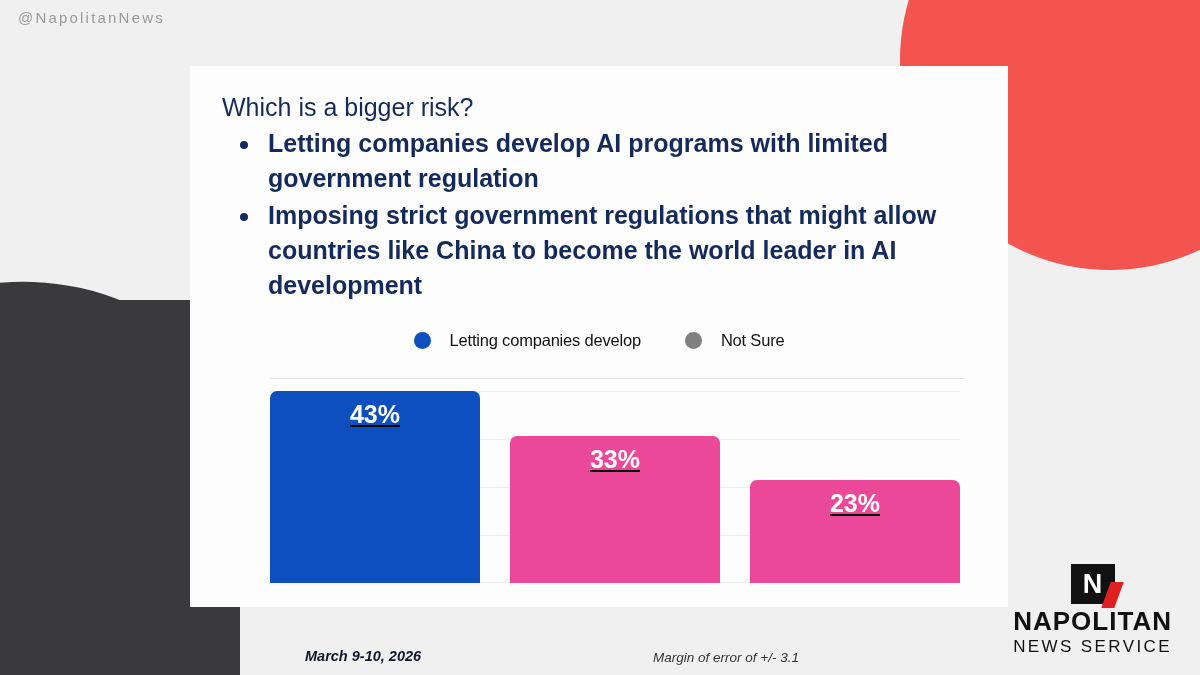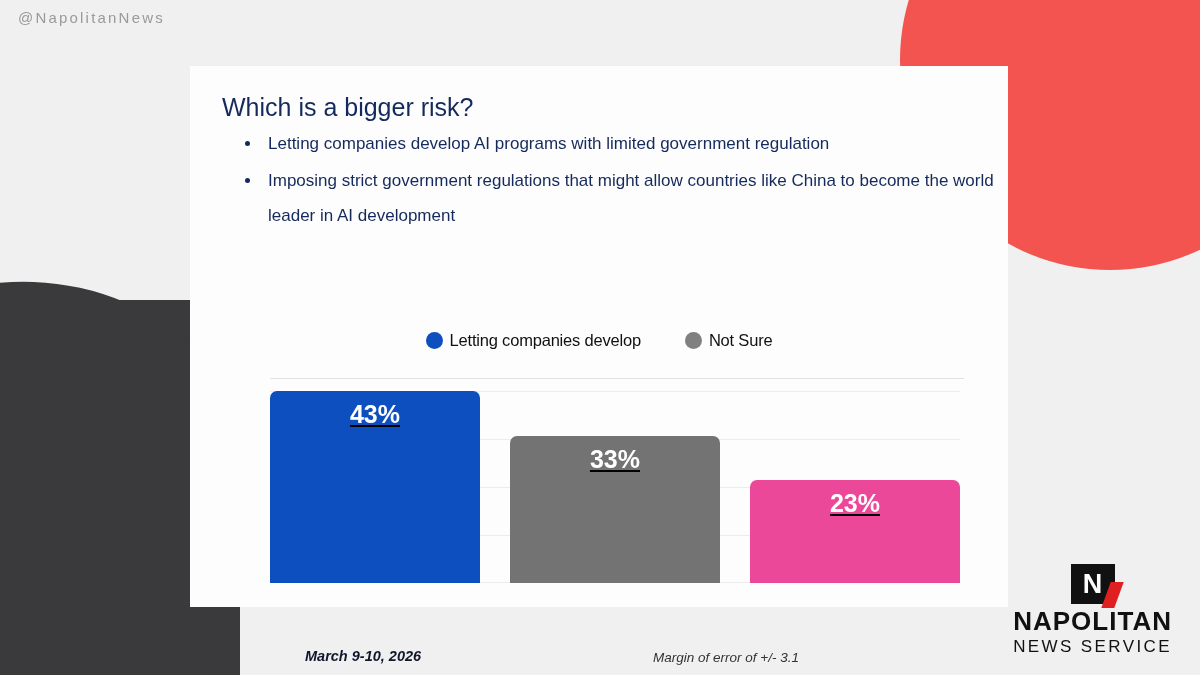--- a/index.html
+++ b/index.html
@@ -62,38 +62,38 @@
     color: #152a5c;
   }
   .bullets {
     position: absolute;
     left: 50px; top: 60px;
     width: 760px;
   }
   .bullets li {
     list-style: disc;
     margin-left: 22px;
-    font-size: 17px;
+    font-size: 25px;
     line-height: 35px;
-    font-weight: normal;
+    font-weight: bold;
     color: #152a5c;
     padding-left: 6px;
   }
   .bullets li + li { margin-top: 2px; }
 
   
   .legend {
     position: absolute;
     left: 0; right: 0; top: 265px;
     display: flex;
     justify-content: center;
     align-items: center;
     gap: 44px;
   }
-  .legend-item { display: flex; align-items: center; gap: 7px; }
+  .legend-item { display: flex; align-items: center; gap: 19px; }
   .legend-dot { width: 17px; height: 17px; border-radius: 50%; display: inline-block; }
   .legend-label { font-size: 16.5px; color: #111; letter-spacing: -0.2px; }
 
   .sep {
     position: absolute;
     left: 80px; right: 44px; top: 312px;
     height: 1px; background: #e2e2e2;
   }
 
   
@@ -219,21 +219,21 @@
         <div class="gridline" style="top:144px"></div>
         <div class="gridline" style="top:191px"></div>
       </div>
       <div class="bars">
         <div class="bar-wrap">
           <div class="bar" style="height:100%;background:#0d4fbf">
             <span>43%</span>
           </div>
         </div>
         <div class="bar-wrap">
-          <div class="bar" style="height:76.7%;background:#737373">
+          <div class="bar" style="height:76.7%;background:#ec4899">
             <span>33%</span>
           </div>
         </div>
         <div class="bar-wrap">
           <div class="bar" style="height:53.5%;background:#ec4899">
             <span>23%</span>
           </div>
         </div>
       </div>
     </div>

